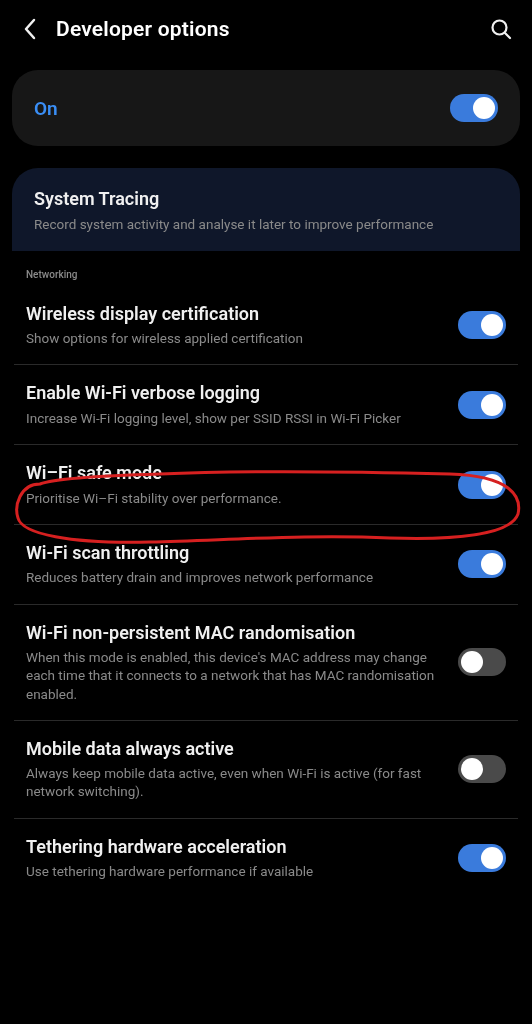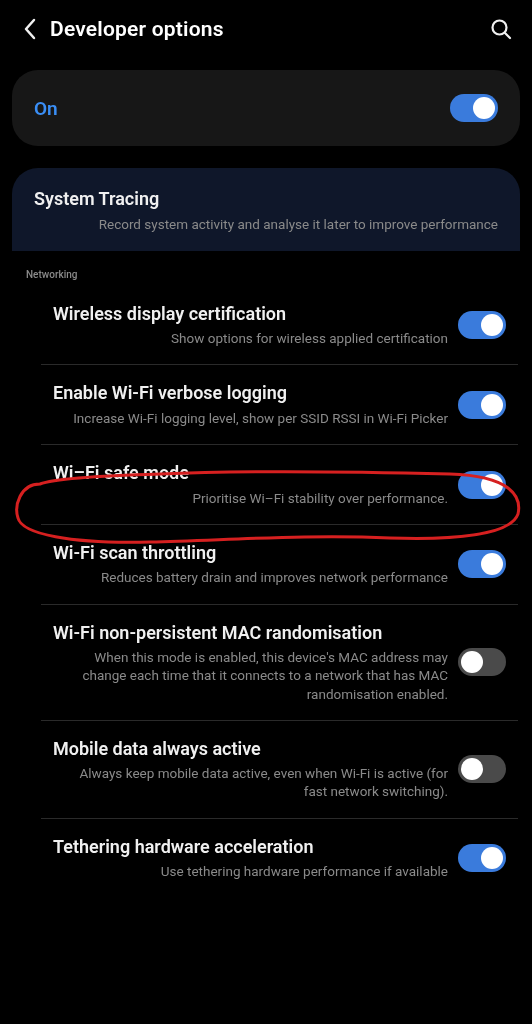--- a/index.html
+++ b/index.html
@@ -15,21 +15,21 @@
   .header {
     display: flex;
     align-items: center;
     padding: 12px 18px 12px 18px;
     height: 58px;
   }
   .back-icon { width: 24px; height: 24px; display:flex; align-items:center; justify-content:center; }
   .title {
     font-size: 21px;
     font-weight: 600;
-    margin-left: 8px;
+    margin-left: 14px;
     letter-spacing: 0.2px;
     flex: 1;
   }
   .search-icon { width: 26px; height: 26px; display:flex; align-items:center; justify-content:center; }
 
   .card {
     background: #171717;
     margin: 12px 12px 0 12px;
     border-radius: 26px;
     padding: 24px 22px;
@@ -54,31 +54,30 @@
     color: #f0f0f0;
     font-size: 18px;
     font-weight: 600;
     line-height: 1.25;
   }
   .item-sub {
     color: #8a8a8a;
     font-size: 13.5px;
     margin-top: 4px;
     line-height: 1.35;
-    text-align: right;
   }
 
   .section-label {
     color: #8a8a8a;
     font-size: 10px;
     font-weight: 500;
     padding: 18px 26px 6px 26px;
   }
 
-  .list { padding: 0 14px; margin-left: 27px; }
+  .list { padding: 0 14px; }
   .row {
     display: flex;
     align-items: center;
     padding: 17px 12px 17px 12px;
     border-top: 1px solid #2a2a2a;
   }
   .row:first-child { border-top: none; }
   .row-text { flex: 1; padding-right: 10px; }
 
   .toggle {

